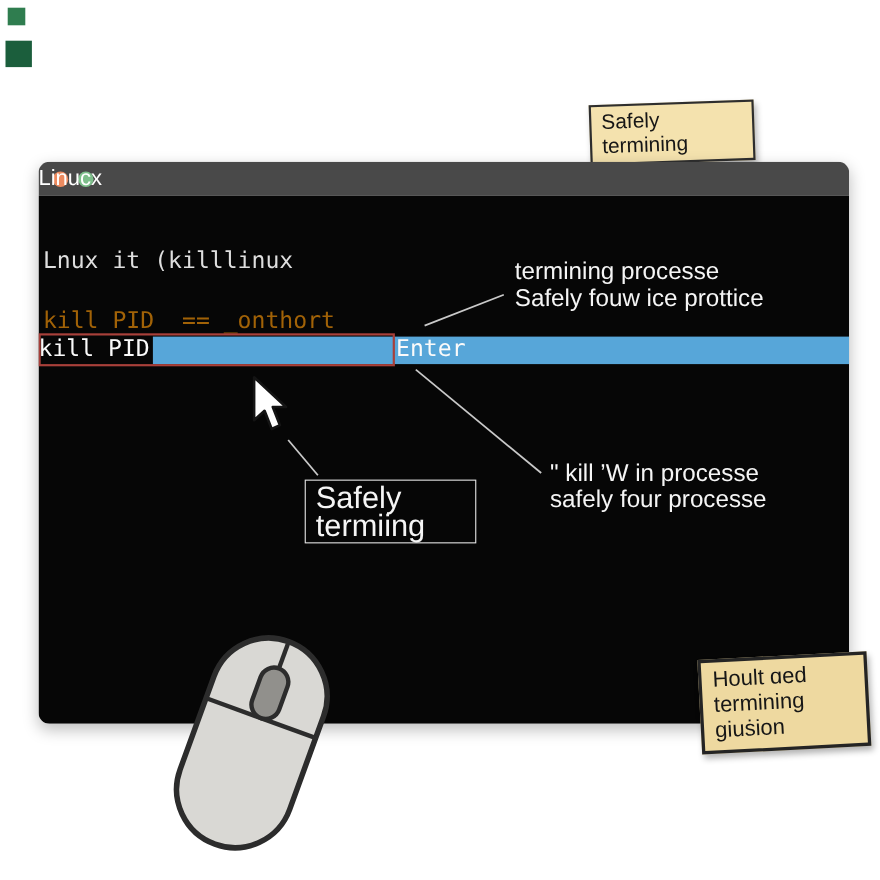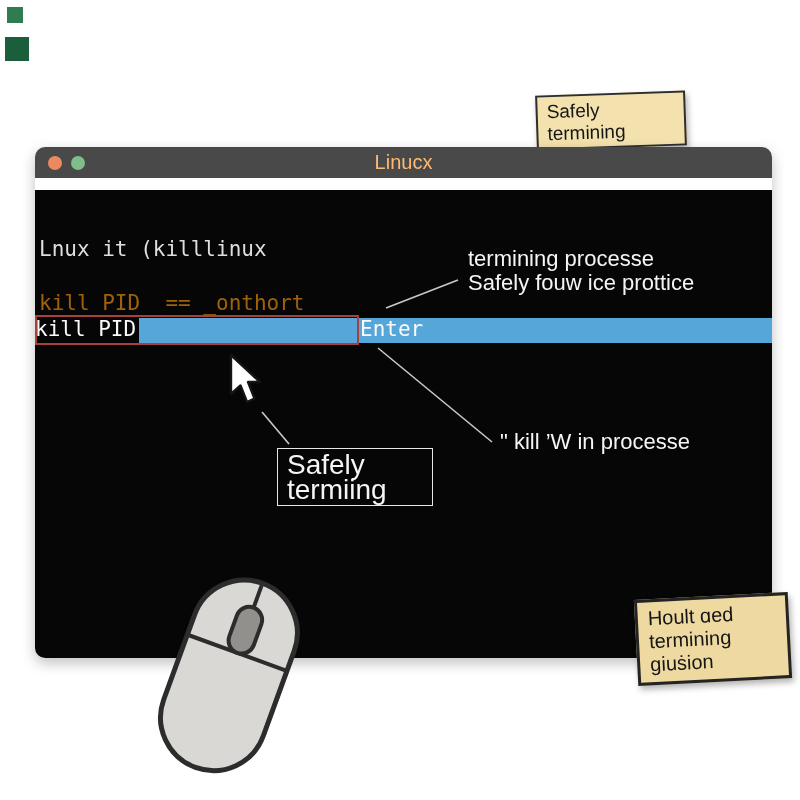--- a/index.html
+++ b/index.html
@@ -16,26 +16,26 @@
           box-shadow:2px 4px 6px rgba(0,0,0,.30);line-height:1.15;}
   #note-top{left:536px;top:93px;width:150px;height:55px;transform:rotate(-2deg);
             border:2.5px solid #2e2e2e;padding:4px 9px;font-size:19px;}
   #note-bottom{left:636px;top:596px;width:154px;height:86px;transform:rotate(-3deg);
             border:3px solid #242424;padding:5px 10px;font-size:20px;z-index:30;}
 
   
   #terminal{position:absolute;left:35px;top:147px;width:737px;height:511px;
             border-radius:10px;overflow:hidden;box-shadow:0 5px 14px rgba(0,0,0,.25);}
   #titlebar{position:relative;height:31px;}
-  #title-text{position:absolute;left:0;right:0;top:4px;text-align:center;
-              font-size:20px;color:#fdba74;}
+  #title-text{position:absolute;left:0;right:0;top:4px;
+              font-size:20px;color:#ffffff;}
   .tl-dot{position:absolute;top:9px;width:14px;height:14px;border-radius:50%;}
   #dot-close{left:13px;}
   #dot-min{left:36px;}
-  #term-body{position:relative;height:480px;font-family:"DejaVu Sans Mono",monospace;margin-top:12px;}
+  #term-body{position:relative;height:480px;font-family:"DejaVu Sans Mono",monospace;}
 
   .term-line{position:absolute;font-size:21px;line-height:22px;white-space:pre;}
   #output-block{left:4px;top:4px;color:#dedede;}
   #cmd-line{left:4px;top:102px;color:#a16207;}
 
   #hl-bar{position:absolute;left:104px;right:0;top:128px;height:25px;}
   #hl-prompt{left:0;top:128px;color:#fafafa;z-index:2;}
   #hl-frame{position:absolute;left:0;top:125px;width:324px;height:30px;
             box-sizing:border-box;border:2px solid #a8403a;z-index:3;}
   #enter-label{left:325px;top:128px;color:#fafafa;z-index:2;}
@@ -94,20 +94,21 @@
       <div id="hl-frame" style="border-color: rgb(168, 64, 58);"></div>
       <div id="enter-label" class="term-line">Enter</div>
 
       <div id="callout-top" class="callout-text">
         <div>termining processe</div>
         <div>Safely fouw ice prottice</div>
       </div>
 
       <div id="callout-right" class="callout-text">
         <div>" kill ’W in processe</div>
+        <div>safely four processe</div>
       </div>
 
       <div id="callout-box">
         <div>Safely termiing</div>
       </div>
 
       <svg id="cursor" width="36" height="56" viewBox="0 0 36 56">
         <path d="M3 2 L3 41 L12.5 32.5 L19 49 L26.5 45.5 L20 29 L32 29 Z" fill="#ffffff" stroke="#141414" stroke-width="2.4" stroke-linejoin="round"></path>
       </svg>
 

